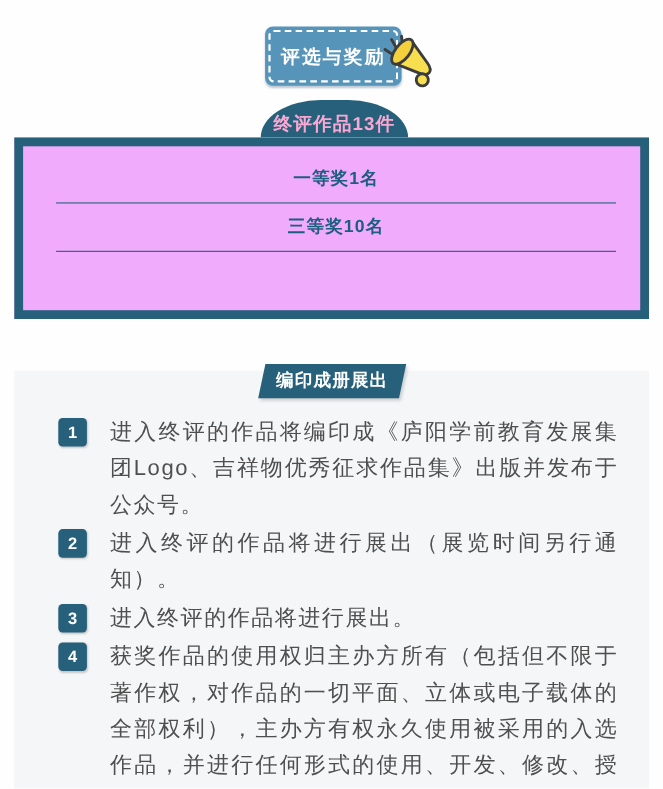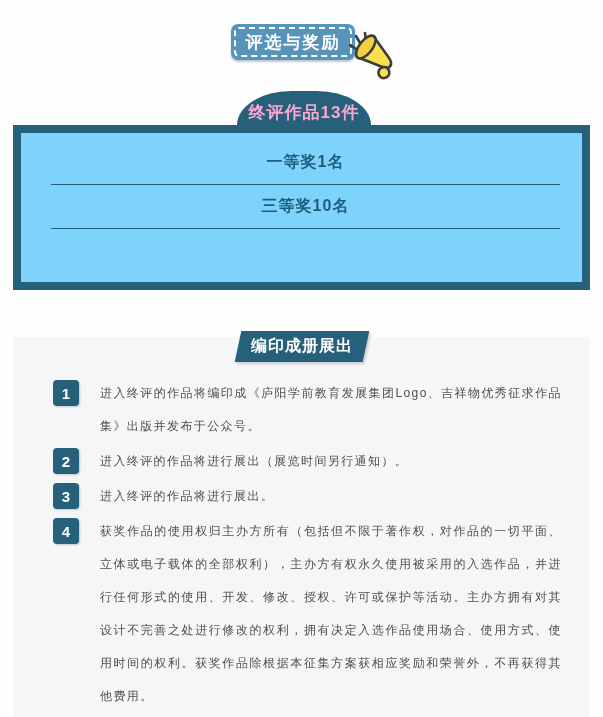--- a/index.html
+++ b/index.html
@@ -5,21 +5,21 @@
   * { margin:0; padding:0; box-sizing:border-box; }
   html,body { background:#ffffff; }
   body {
     width:603px; height:717px;
     font-family:"Liberation Sans", sans-serif;
   }
   #page { position:relative; width:603px; height:717px; background:#fefefe; overflow:hidden; }
 
   
   .title-badge {
-    position:absolute; left:231px; top:24px; width:124px; height:36px;
+    position:absolute; left:241px; top:24px; width:124px; height:54px;
     background:#5794ba; border-radius:7px;
     box-shadow:0 2px 2px rgba(60,100,130,0.35);
   }
   .title-badge-inner {
     position:absolute; inset:3px; border:2px dashed #ffffff; border-radius:5px;
     display:flex; align-items:center; justify-content:center;
     color:#ffffff; font-size:17px; font-weight:bold; letter-spacing:2px;
   }
   .megaphone { position:absolute; left:343px; top:28px; width:60px; height:60px; }
 
@@ -29,21 +29,21 @@
     background:#26607b;
     border-radius:67px 67px 0 0 / 42px 42px 0 0;
     display:flex; align-items:flex-end; justify-content:center;
     color:#f9a8d4; font-size:17px; font-weight:bold; letter-spacing:1px;
     padding-bottom:1px;
   }
 
   
   .prize-box {
     position:absolute; left:13px; top:125px; width:577px; height:165px;
-    border:8px solid #26607b; background:#7dd3fc;
+    border:8px solid #26607b; background:#f0abfc;
     padding:8px 22px 0 30px;
     display:flex; flex-direction:column;
   }
   .prize-row {
     height:44px; display:flex; align-items:center; justify-content:center;
     border-bottom:1px solid #26607b;
     color:#1d5d7d; font-size:16px; font-weight:bold; letter-spacing:1px;
   }
 
   
@@ -69,21 +69,21 @@
   .pub-item { display:flex; margin-bottom:2px; }
   .pub-num {
     flex:0 0 26px; width:26px; height:26px; margin-top:3px;
     background:#26607b; border-radius:4px;
     color:#ffffff; font-size:15px; font-weight:bold;
     display:flex; align-items:center; justify-content:center;
     box-shadow:1px 1px 2px rgba(0,0,0,0.2);
   }
   .pub-text {
     flex:1; margin-left:21px;
-    color:#4f4f4f; font-size:12px; line-height:33px;
+    color:#4f4f4f; font-size:20px; line-height:33px;
     letter-spacing:1.4px; text-align:justify;
   }
 </style>
 </head>
 <body>
 
 <div id="page">
 
   <div class="title-badge">
     <div class="title-badge-inner">评选与奖励</div>

